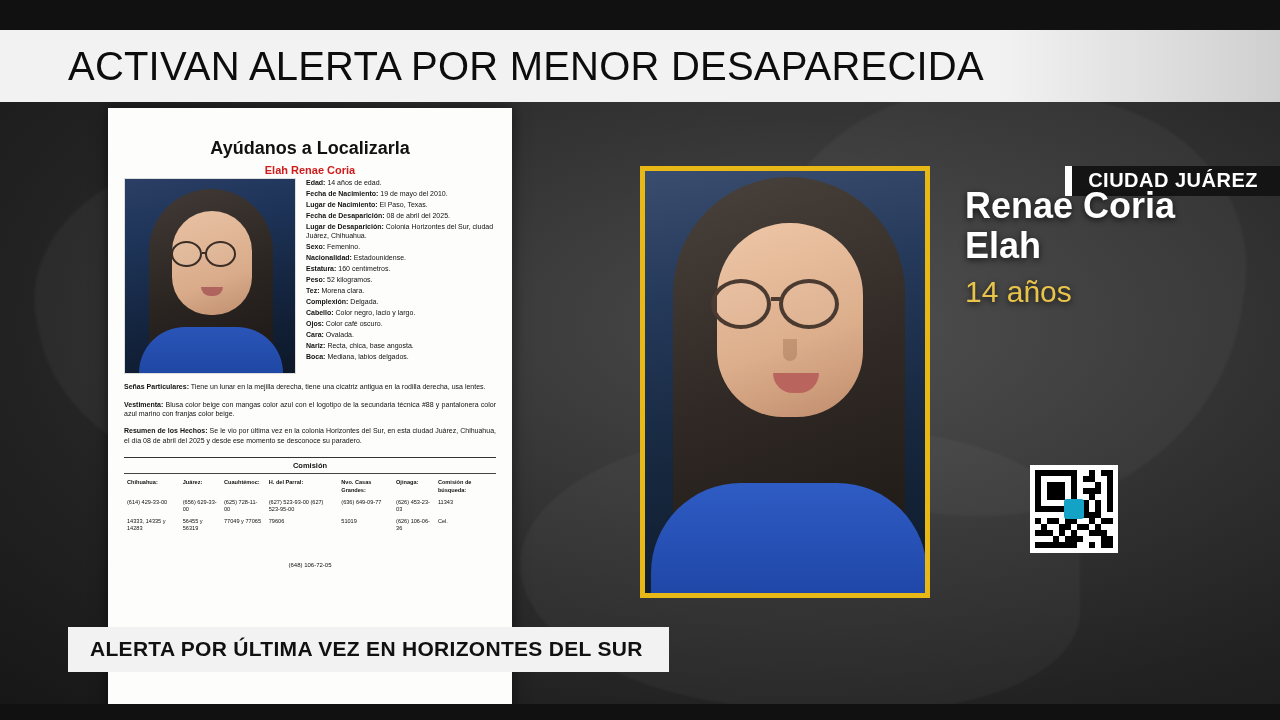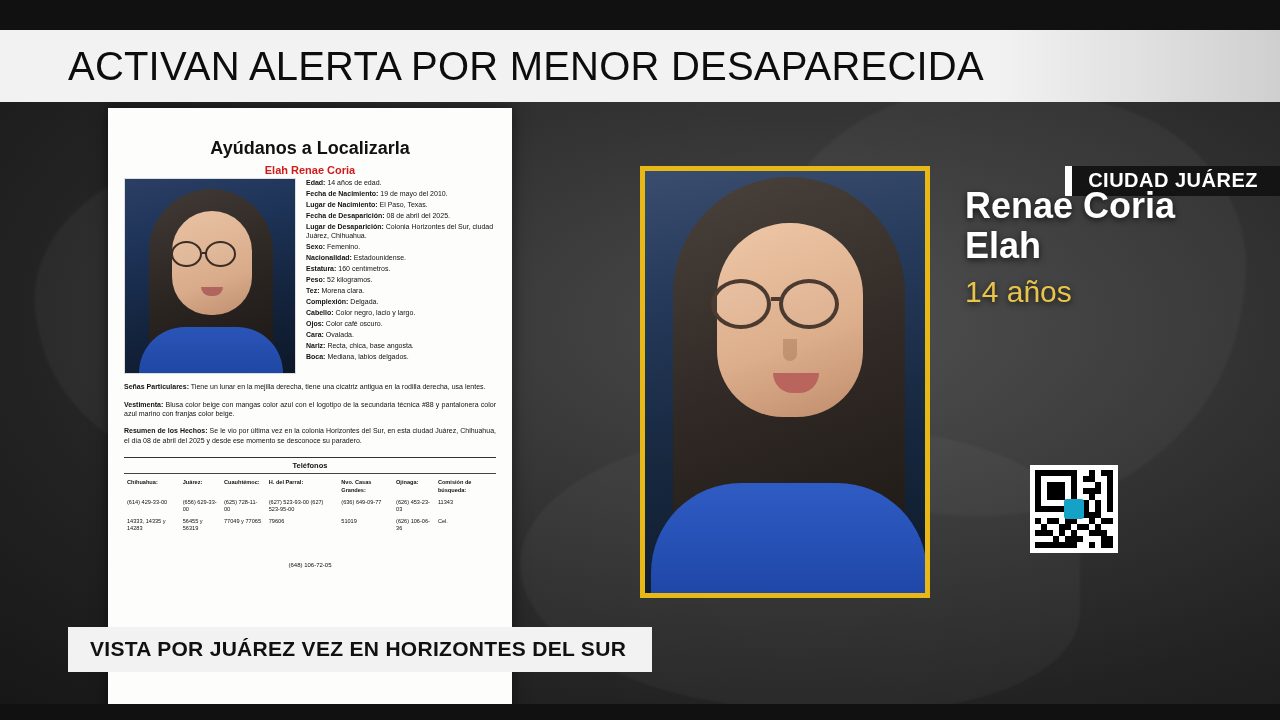--- a/index.html
+++ b/index.html
@@ -312,21 +312,21 @@
     <div class="para">
       <b>Vestimenta:</b>
       <span>Blusa color beige con mangas color azul con el logotipo de la secundaria técnica #88 y pantalonera color azul marino con franjas color beige.</span>
     </div>
     <div class="para">
       <b>Resumen de los Hechos:</b>
       <span>Se le vio por última vez en la colonia Horizontes del Sur, en esta ciudad Juárez, Chihuahua, el día 08 de abril del 2025 y desde ese momento se desconoce su paradero.</span>
     </div>
 
 
-    <div class="phones-title">Teléfonos</div>
+    <div class="phones-title">Comisión</div>
     <div class="poster-rule"></div>
     <table class="phones">
       <thead>
           <tr id="phones-head">
             <th>Chihuahua:</th>
             <th>Juárez:</th>
             <th>Cuauhtémoc:</th>
             <th>H. del Parral:</th>
             <th>Nvo. Casas Grandes:</th>
             <th>Ojinaga:</th>
@@ -543,14 +543,14 @@
         <i></i>
         <i></i>
         <i class="on"></i>
         <i></i>
         <i class="on"></i>
         <i class="on"></i>
       </div>
     <div class="qr-logo"></div>
   </div>
 
-  <div class="ticker">VISTA POR JUÁREZ VEZ EN HORIZONTES DEL SUR</div>
+  <div class="ticker">ALERTA POR ÚLTIMA VEZ EN HORIZONTES DEL SUR</div>
 </div>
 
 </body></html>

